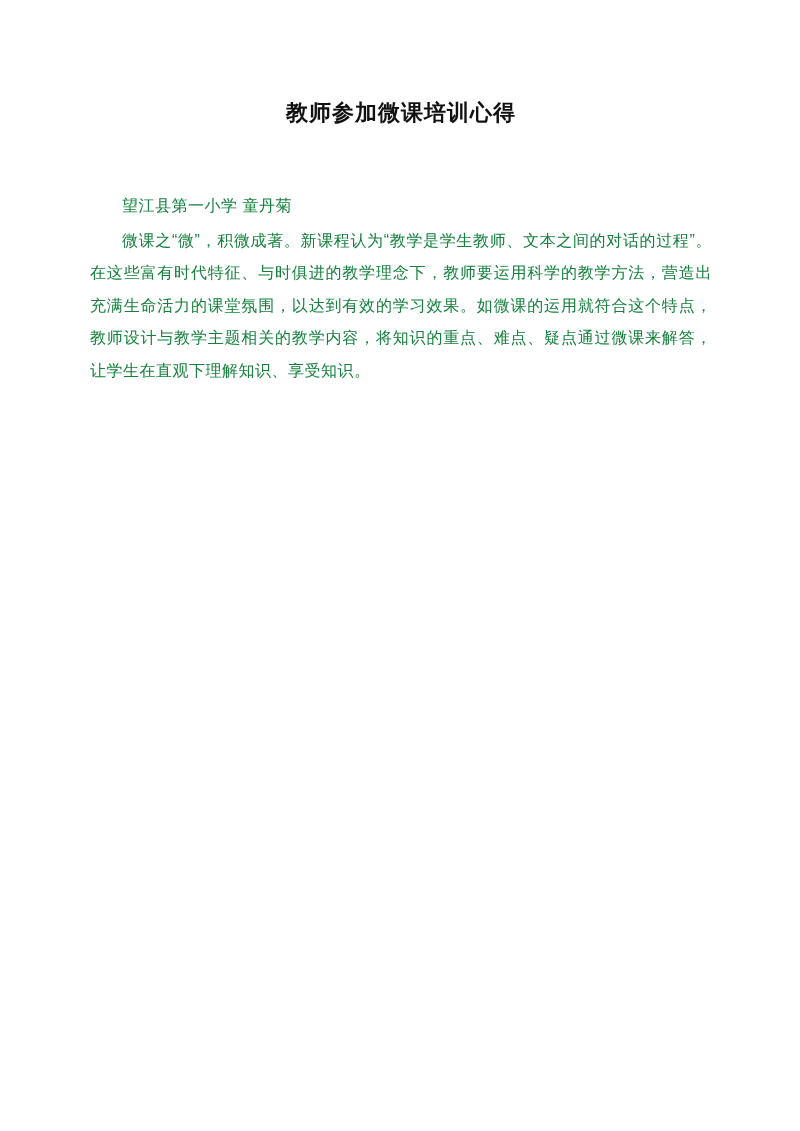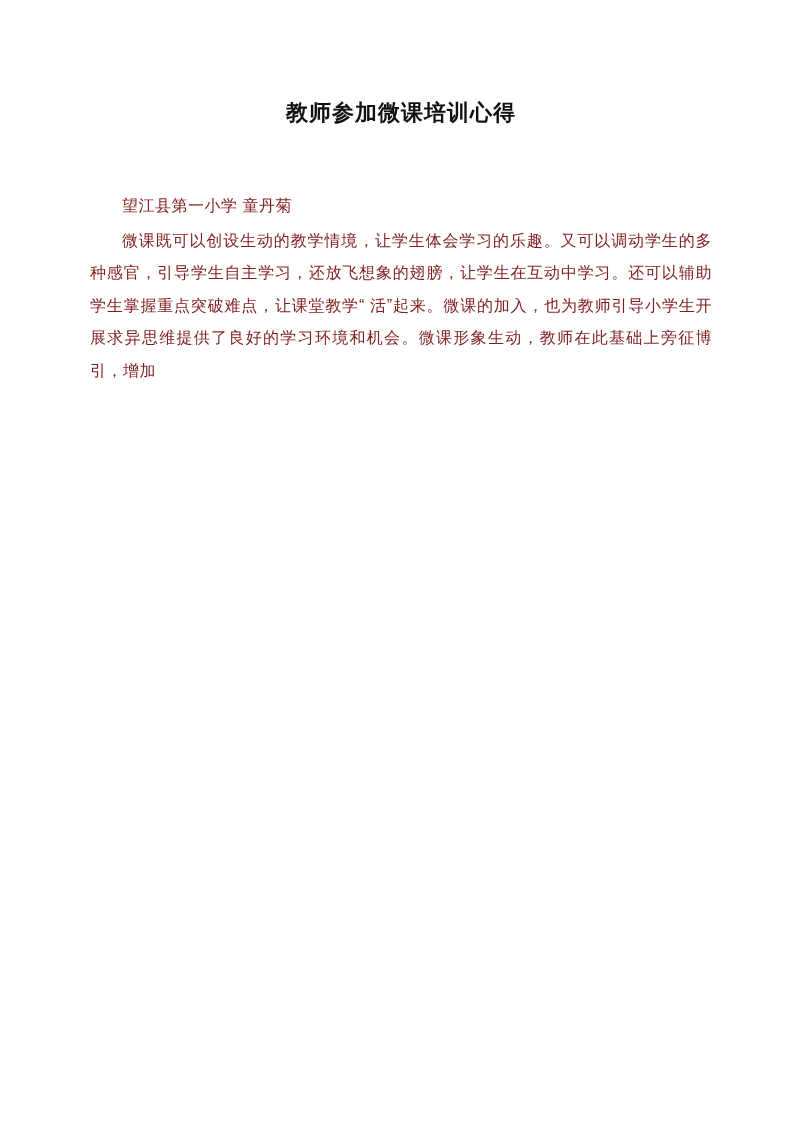--- a/index.html
+++ b/index.html
@@ -29,34 +29,34 @@
     font-family: "Liberation Sans", "DejaVu Sans", sans-serif;
   }
   .doc-body p {
     margin: 0 0 2px 0;
     font-size: 16px;
     line-height: 32.5px;
     text-align: justify;
     text-indent: 2em;
     letter-spacing: 0.5px;
     word-break: break-all;
-    color: #7f1d1d;
+    color: #15803d;
   }
   .doc-body p.byline {
     text-align: left;
   }
 </style>
 </head>
 <body>
 
 <div class="page">
   <h1 class="doc-title">教师参加微课培训心得</h1>
 
   <div class="doc-body">
     <p class="byline">望江县第一小学 童丹菊</p>
 
 
 
 
+    <p class="para">微课之“微”，积微成著。新课程认为“教学是学生教师、文本之间的对话的过程”。在这些富有时代特征、与时俱进的教学理念下，教师要运用科学的教学方法，营造出充满生命活力的课堂氛围，以达到有效的学习效果。如微课的运用就符合这个特点，教师设计与教学主题相关的教学内容，将知识的重点、难点、疑点通过微课来解答，让学生在直观下理解知识、享受知识。</p>
 
-    <p class="para">微课既可以创设生动的教学情境，让学生体会学习的乐趣。又可以调动学生的多种感官，引导学生自主学习，还放飞想象的翅膀，让学生在互动中学习。还可以辅助学生掌握重点突破难点，让课堂教学“ 活”起来。微课的加入，也为教师引导小学生开展求异思维提供了良好的学习环境和机会。微课形象生动，教师在此基础上旁征博引，增加</p>
   </div>
 </div>
 
 </body></html>

